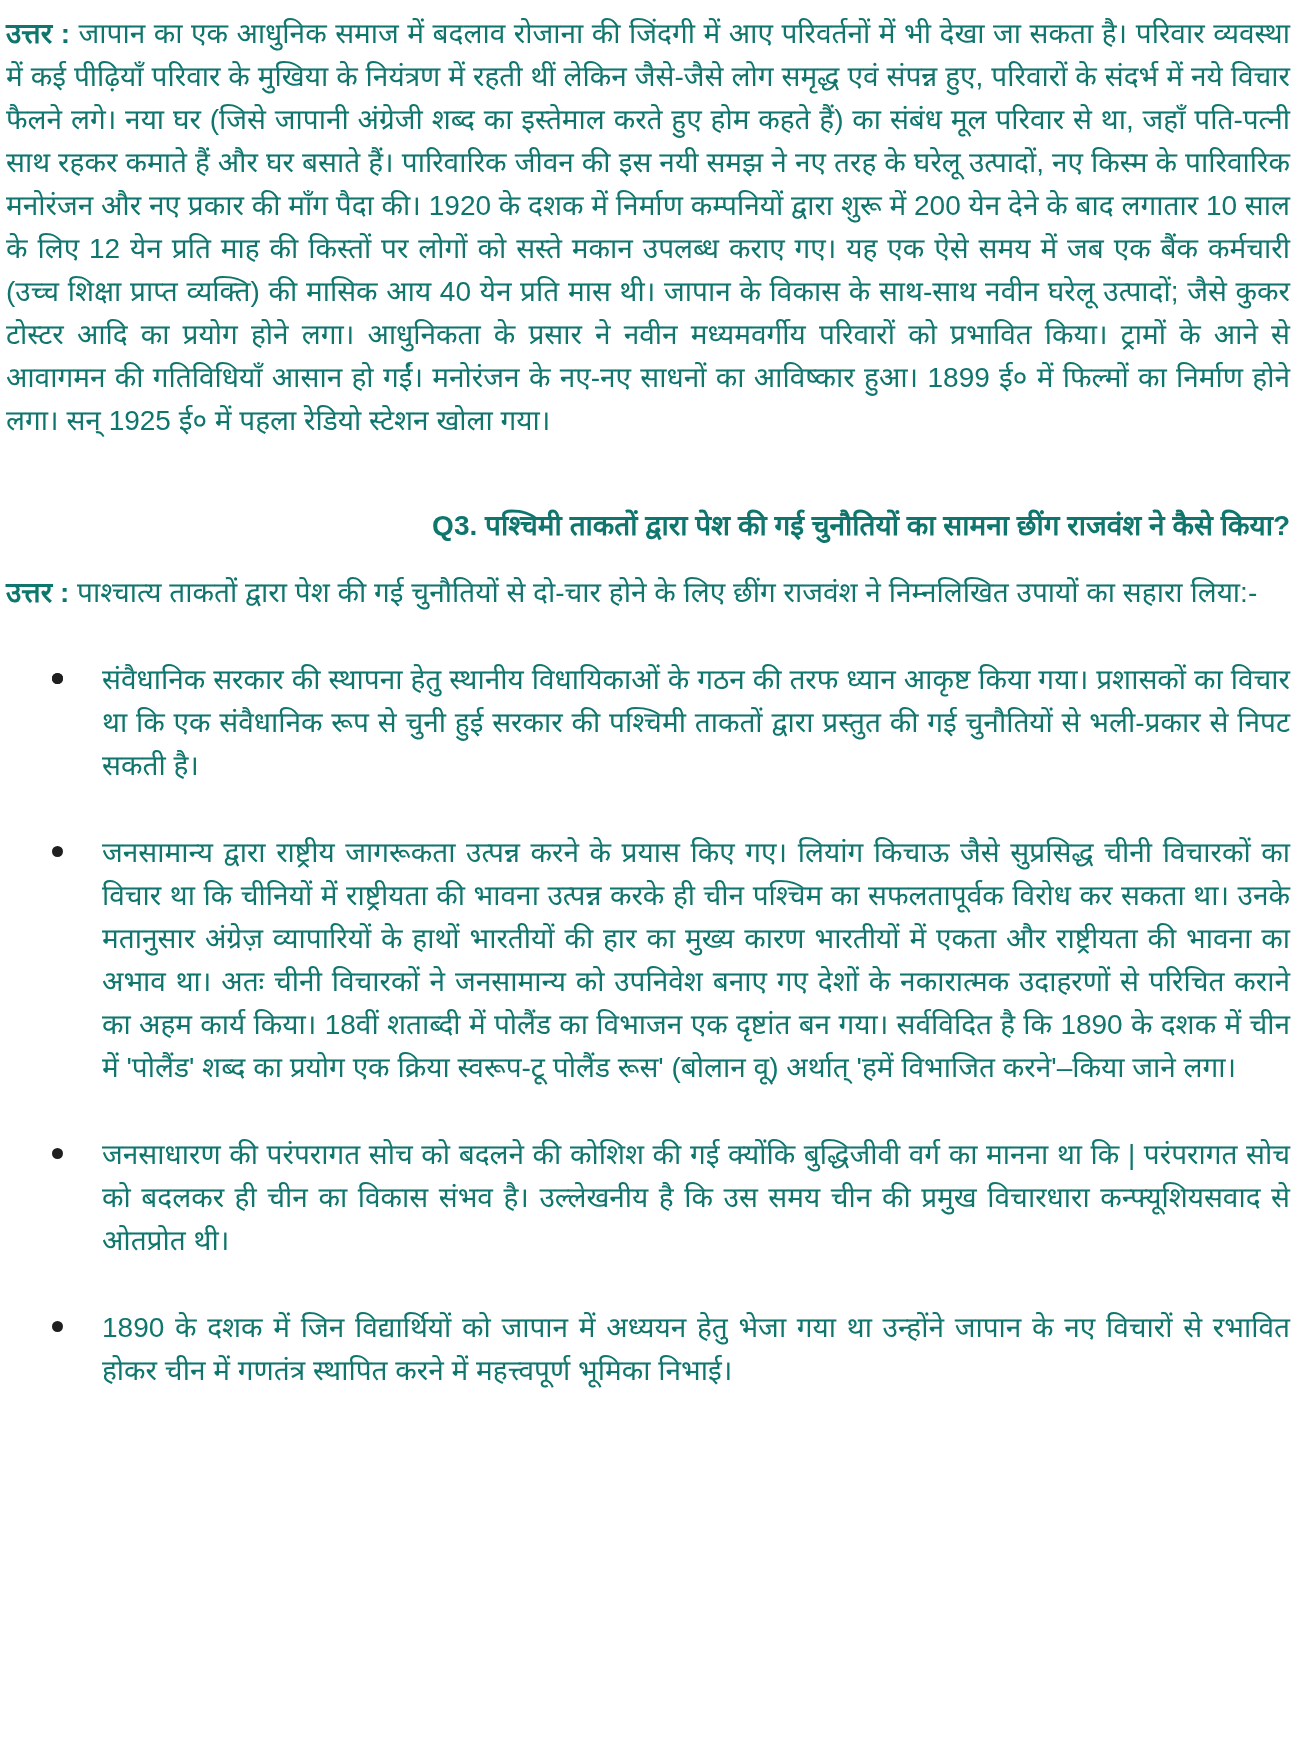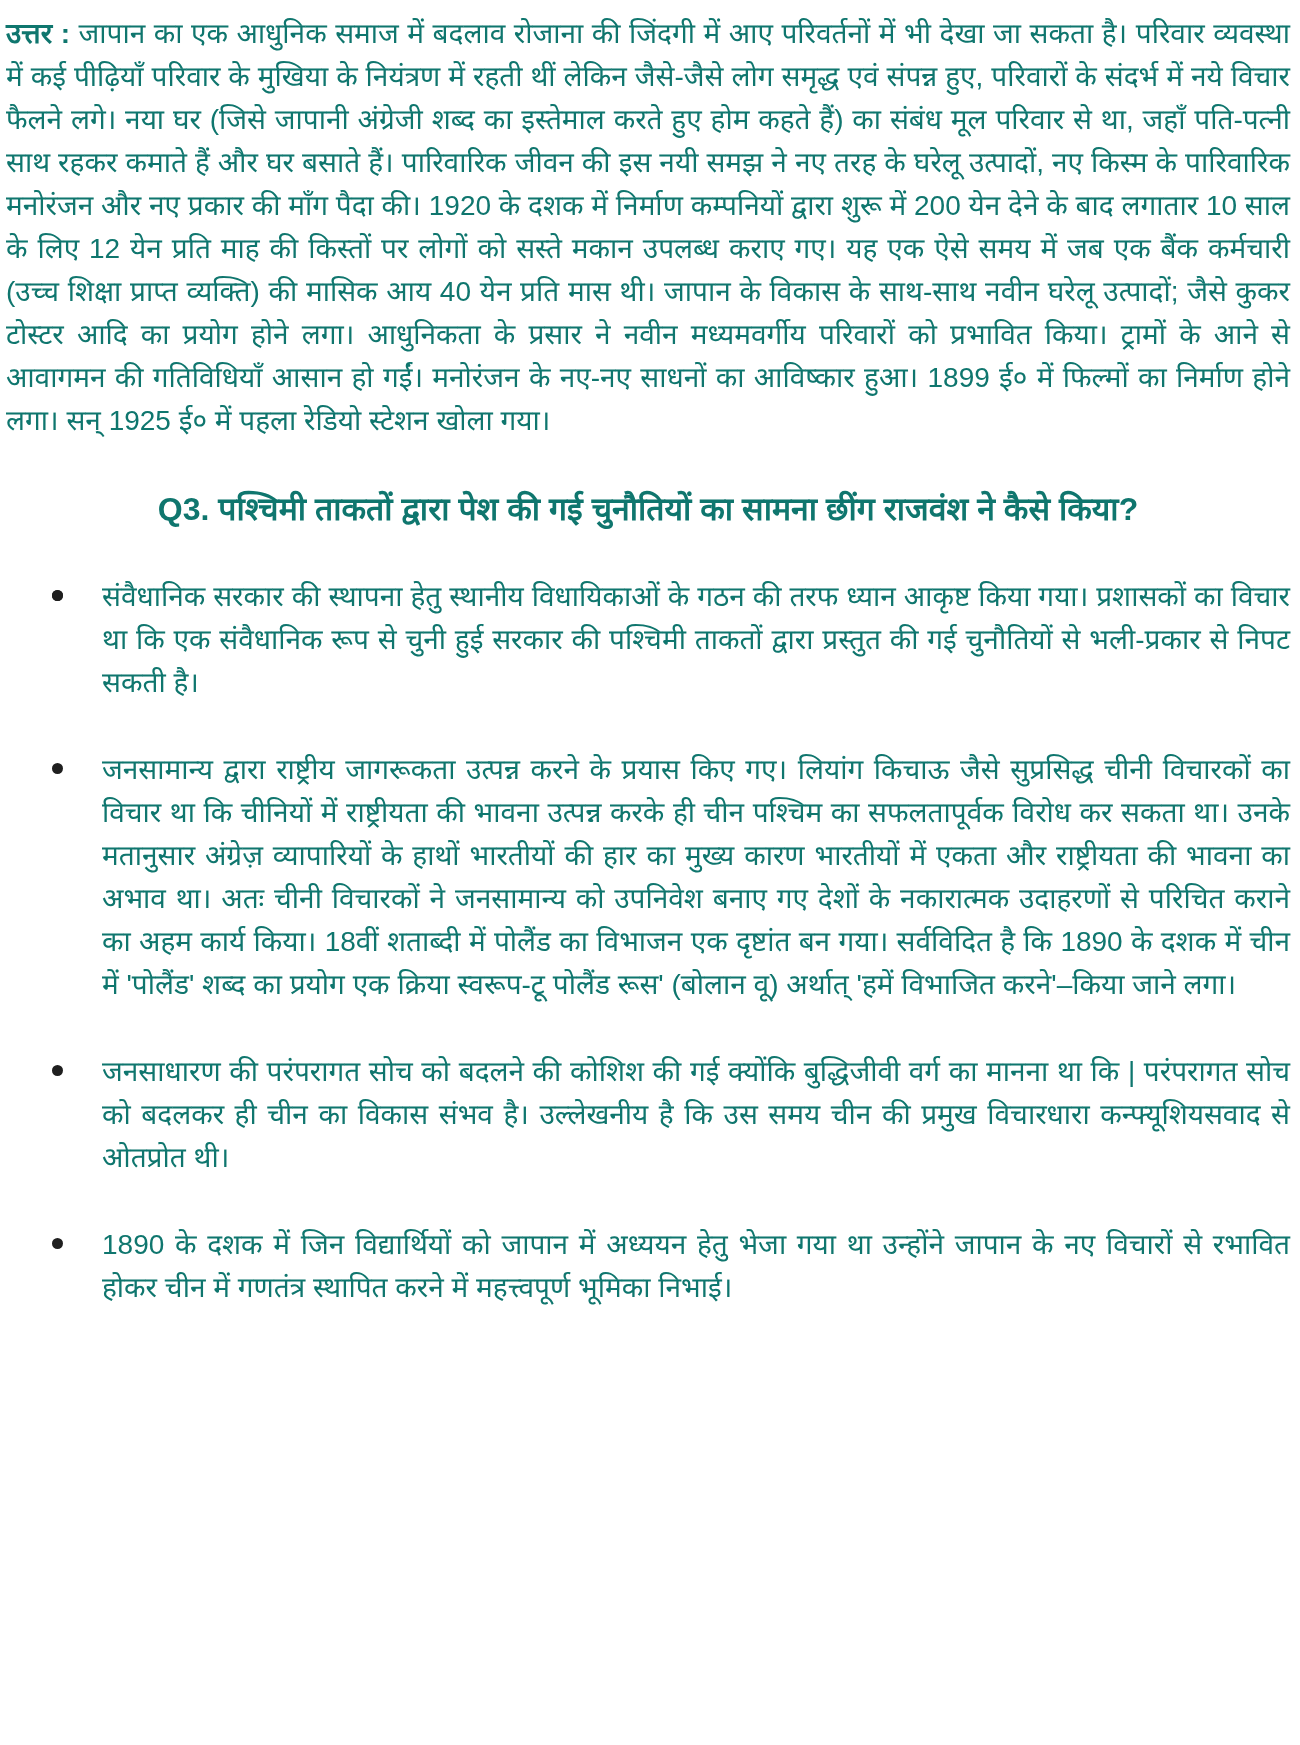--- a/index.html
+++ b/index.html
@@ -19,25 +19,25 @@
     padding: 12px 10px 24px 6px;
     text-align: justify;
   }
   .para {
     margin: 0;
   }
   .label {
     font-weight: bold;
   }
   .q-heading {
-    margin: 46px 0 0 0;
+    margin: 62px 0 0 0;
     font-weight: bold;
-    font-size: 32px;
+    font-size: 28px;
     line-height: 43px;
-    text-align: center;
+    text-align: right;
   }
   .q-number {
     font-weight: bold;
   }
   .answer-intro {
     margin: 24px 0 0 0;
   }
   ul.bullets {
     list-style: none;
     margin: 40px 0 0 0;
@@ -63,20 +63,21 @@
 </style>
 </head>
 <body>
 
 <div class="page">
 
   <p class="para"><span class="label">उत्तर :</span> <span>जापान का एक आधुनिक समाज में बदलाव रोजाना की जिंदगी में आए परिवर्तनों में भी देखा जा सकता है। परिवार व्यवस्था में कई पीढ़ियाँ परिवार के मुखिया के नियंत्रण में रहती थीं लेकिन जैसे-जैसे लोग समृद्ध एवं संपन्न हुए, परिवारों के संदर्भ में नये विचार फैलने लगे। नया घर (जिसे जापानी अंग्रेजी शब्द का इस्तेमाल करते हुए होम कहते हैं) का संबंध मूल परिवार से था, जहाँ पति-पत्नी साथ रहकर कमाते हैं और घर बसाते हैं। पारिवारिक जीवन की इस नयी समझ ने नए तरह के घरेलू उत्पादों, नए किस्म के पारिवारिक मनोरंजन और नए प्रकार की माँग पैदा की। 1920 के दशक में निर्माण कम्पनियों द्वारा शुरू में 200 येन देने के बाद लगातार 10 साल के लिए 12 येन प्रति माह की किस्तों पर लोगों को सस्ते मकान उपलब्ध कराए गए। यह एक ऐसे समय में जब एक बैंक कर्मचारी (उच्च शिक्षा प्राप्त व्यक्ति) की मासिक आय 40 येन प्रति मास थी। जापान के विकास के साथ-साथ नवीन घरेलू उत्पादों; जैसे कुकर टोस्टर आदि का प्रयोग होने लगा। आधुनिकता के प्रसार ने नवीन मध्यमवर्गीय परिवारों को प्रभावित किया। ट्रामों के आने से आवागमन की गतिविधियाँ आसान हो गईं। मनोरंजन के नए-नए साधनों का आविष्कार हुआ। 1899 ई० में फिल्मों का निर्माण होने लगा। सन् 1925 ई० में पहला रेडियो स्टेशन खोला गया।</span></p>
 
   <h2 class="q-heading"><span class="q-number">Q3.</span> <span>पश्चिमी ताकतों द्वारा पेश की गई चुनौतियों का सामना छींग राजवंश ने कैसे किया?</span></h2>
 
+  <p class="para answer-intro"><span class="label">उत्तर :</span> <span>पाश्चात्य ताकतों द्वारा पेश की गई चुनौतियों से दो-चार होने के लिए छींग राजवंश ने निम्नलिखित उपायों का सहारा लिया:-</span></p>
 
   <ul class="bullets">
     <li>
       <span class="bullet-dot"></span>
     </li>
     <li>
       <span class="bullet-dot"></span>
       <span>संवैधानिक सरकार की स्थापना हेतु स्थानीय विधायिकाओं के गठन की तरफ ध्यान आकृष्ट किया गया। प्रशासकों का विचार था कि एक संवैधानिक रूप से चुनी हुई सरकार की पश्चिमी ताकतों द्वारा प्रस्तुत की गई चुनौतियों से भली-प्रकार से निपट सकती है।</span>
     </li>
     <li>

